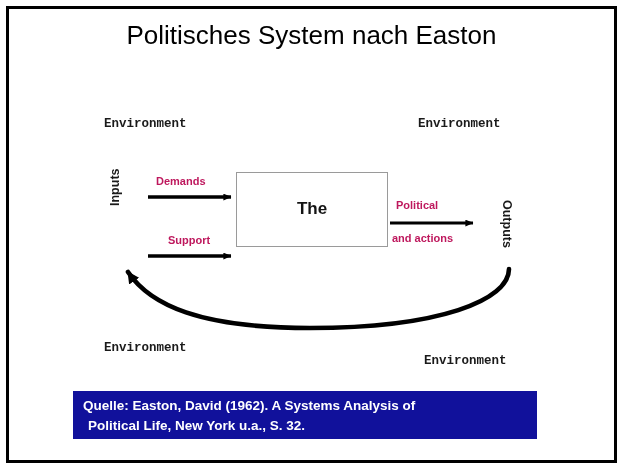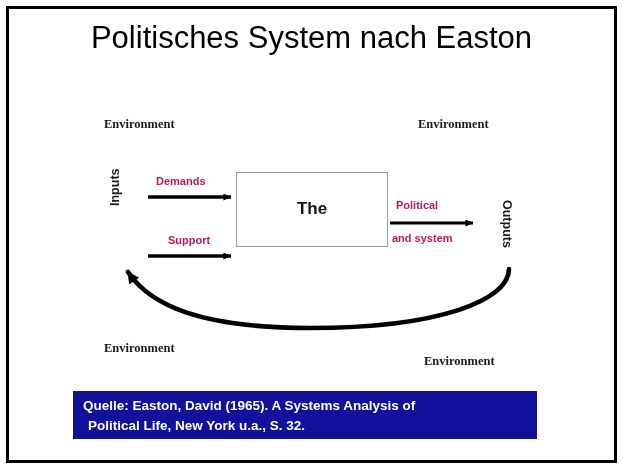--- a/index.html
+++ b/index.html
@@ -28,42 +28,42 @@
     box-sizing: border-box;
     border: 3px solid #000000;
     background: #ffffff;
   }
   #title {
     position: absolute;
     left: 0;
     top: 20px;
     width: 623px;
     text-align: center;
-    font-size: 31px;
+    font-size: 26px;
     font-weight: normal;
     color: #000000;
     font-family: "Liberation Sans", sans-serif;
     letter-spacing: 0px;
     white-space: nowrap;
   }
 
   
   #diagram {
     position: absolute;
     left: 0;
     top: 0;
     width: 623px;
     height: 470px;
   }
   .env {
     position: absolute;
     font-size: 12.5px;
     font-weight: bold;
     color: #1a1a1a;
-    font-family: Liberation Serif, serif;
+    font-family: Liberation Mono, monospace;
     white-space: nowrap;
   }
   #env-tl { left: 104px; top: 117px; }
   #env-tr { left: 418px; top: 117px; }
   #env-bl { left: 104px; top: 341px; }
   #env-br { left: 424px; top: 354px; }
 
   #sysbox {
     position: absolute;
     left: 236px;
@@ -192,25 +192,25 @@
 
     <div id="sysbox">
       <div class="label">
         <div>The</div>
       </div>
     </div>
 
     <div class="arrow-label" id="lbl-demands">Demands</div>
     <div class="arrow-label" id="lbl-support">Support</div>
     <div class="arrow-label" id="lbl-decisions">Political</div>
-    <div class="arrow-label" id="lbl-actions">and system</div>
+    <div class="arrow-label" id="lbl-actions">and actions</div>
 
     <div class="rot-label" id="lbl-inputs">Inputs</div>
     <div class="rot-label" id="lbl-outputs">Outputs</div>
 
   </div>
 
   <div id="citation">
-    <div class="l1">Quelle: Easton, David (1965). A Systems Analysis of</div>
+    <div class="l1">Quelle: Easton, David (1962). A Systems Analysis of</div>
     <div class="l2">Political Life, New York u.a., S. 32.</div>
   </div>
 
 </div>
 
 </body></html>

